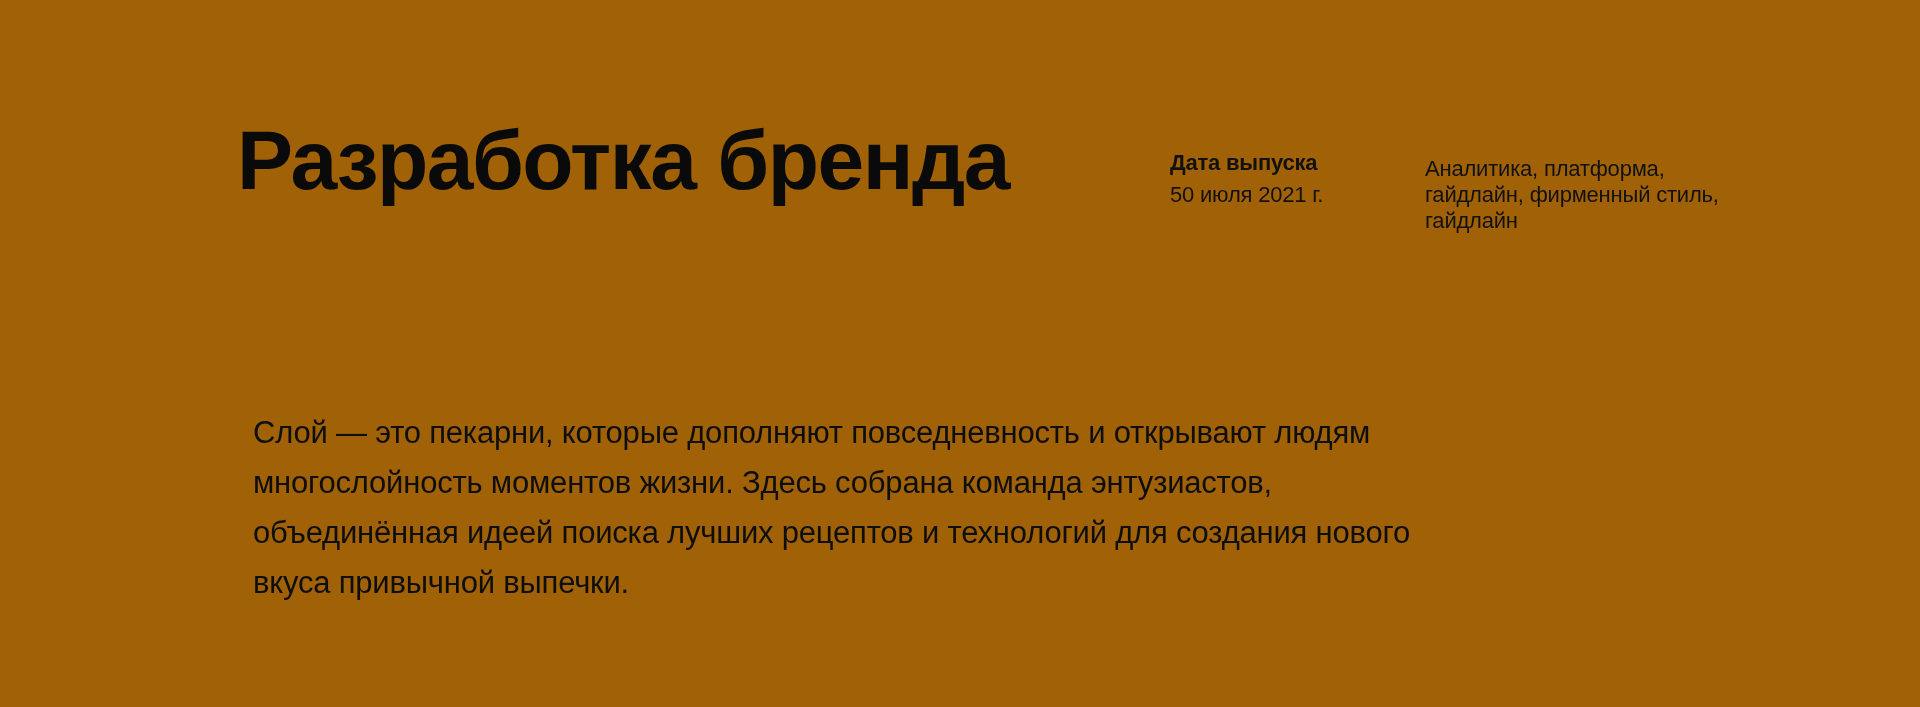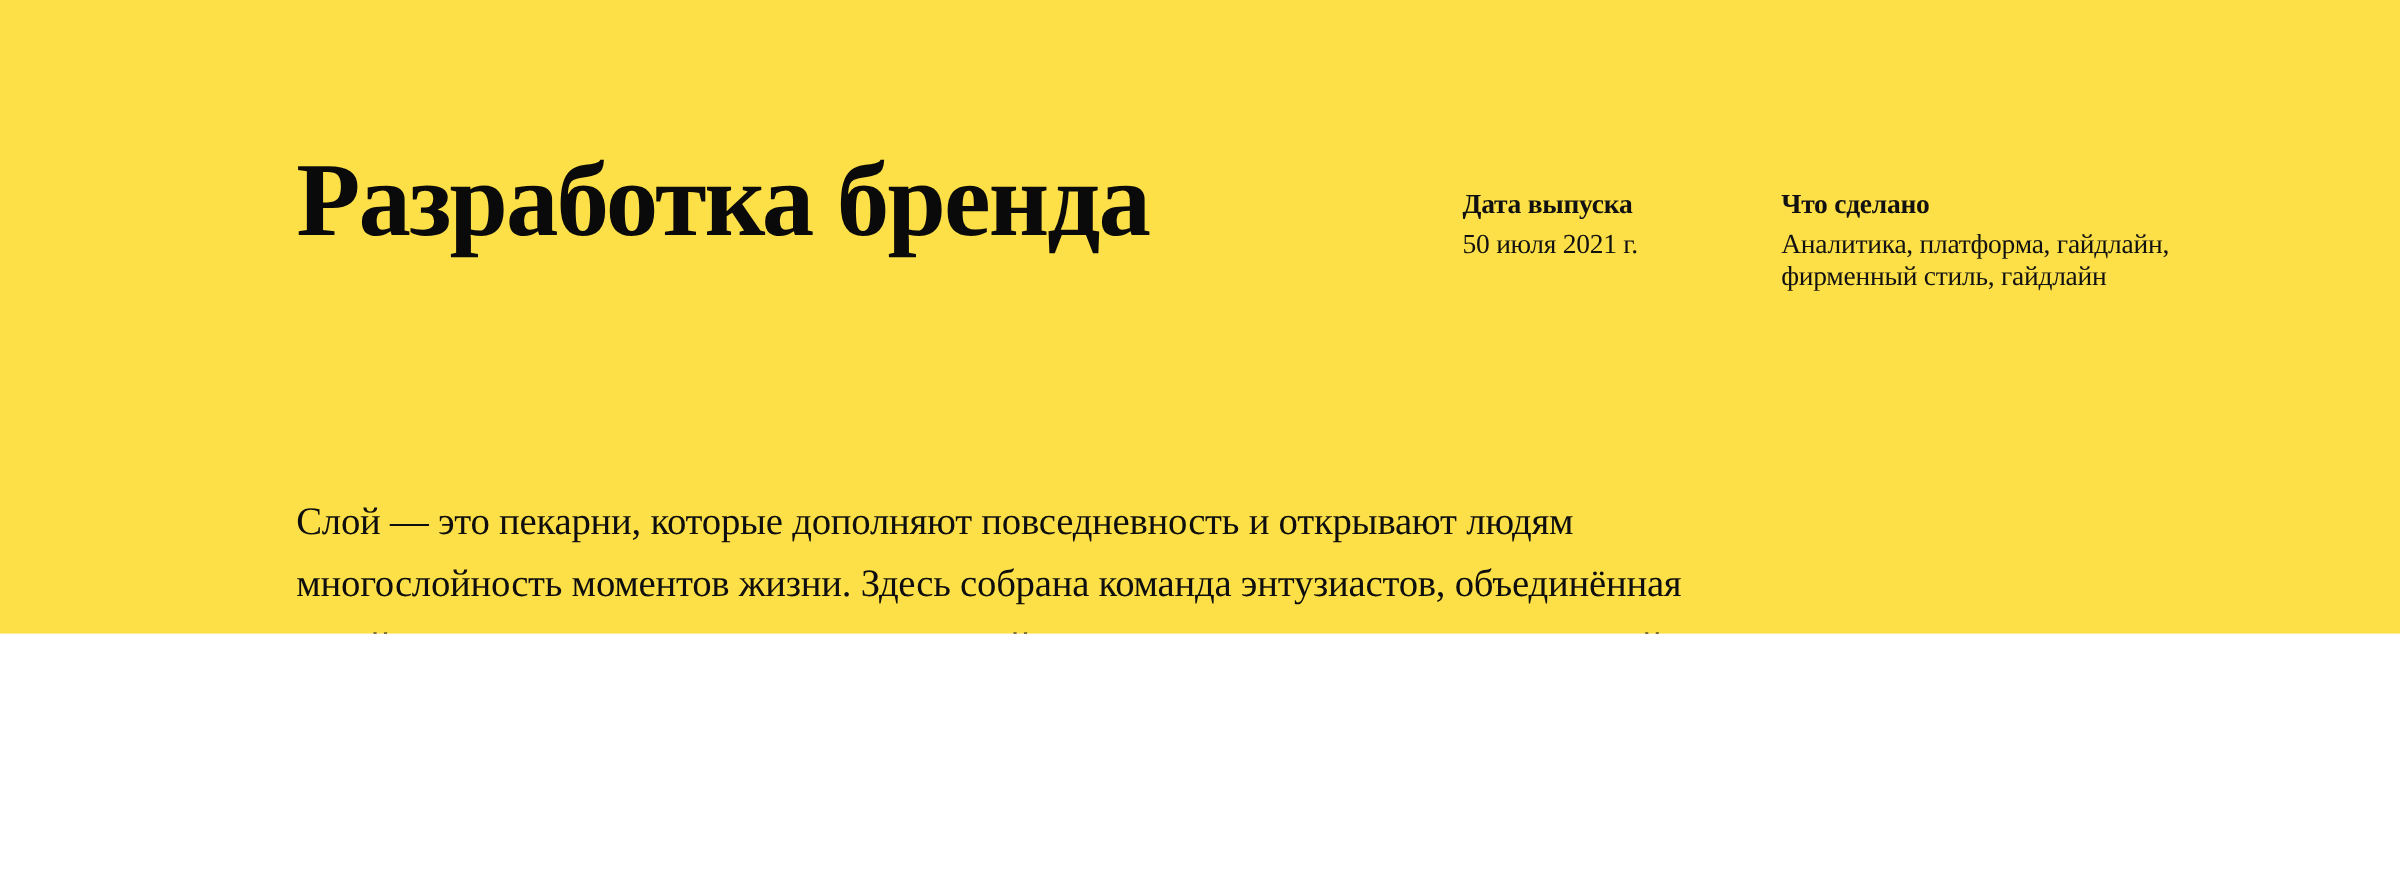--- a/index.html
+++ b/index.html
@@ -4,24 +4,24 @@
 <title>Разработка бренда сети пекарен СЛОЙ</title>
 <style>
   html, body {
     margin: 0;
     padding: 0;
     background: #ffffff;
   }
   .page {
     position: relative;
     width: 1920px;
-    height: 507px;
-    background: #fde047;
+    height: 707px;
+    background: #a16207;
     color: #0e0e0e;
-    font-family: Liberation Serif, serif;
+    font-family: Liberation Sans, sans-serif;
     overflow: hidden;
   }
   .title {
     position: absolute;
     left: 237px;
     top: 108px;
     font-size: 84px;
     line-height: 105px;
     font-weight: 600;
     letter-spacing: -1.5px;
@@ -71,20 +71,19 @@
   <h1 class="title" style="margin:0;">
     <div>Разработка бренда</div>
   </h1>
 
   <div class="meta">
     <div class="meta-col col-date">
       <div class="meta-label">Дата выпуска</div>
       <div class="meta-value">50 июля 2021 г.</div>
     </div>
     <div class="meta-col col-done">
-      <div class="meta-label">Что сделано</div>
       <div class="meta-value">Аналитика, платформа, гайдлайн, фирменный стиль, гайдлайн</div>
     </div>
   </div>
 
-  <p class="intro" style="margin:0;">Слой — это пекарни, которые дополняют повседневность и открывают людям многослойность моментов жизни. Здесь собрана команда энтузиастов, объединённая идеей поиска лучших рецептов и технологий для создания нового вкуса привычной выпечки.</p>
+  <p class="intro" style="margin:16px;">Слой — это пекарни, которые дополняют повседневность и открывают людям многослойность моментов жизни. Здесь собрана команда энтузиастов, объединённая идеей поиска лучших рецептов и технологий для создания нового вкуса привычной выпечки.</p>
 
 </div>
 
 </body></html>

